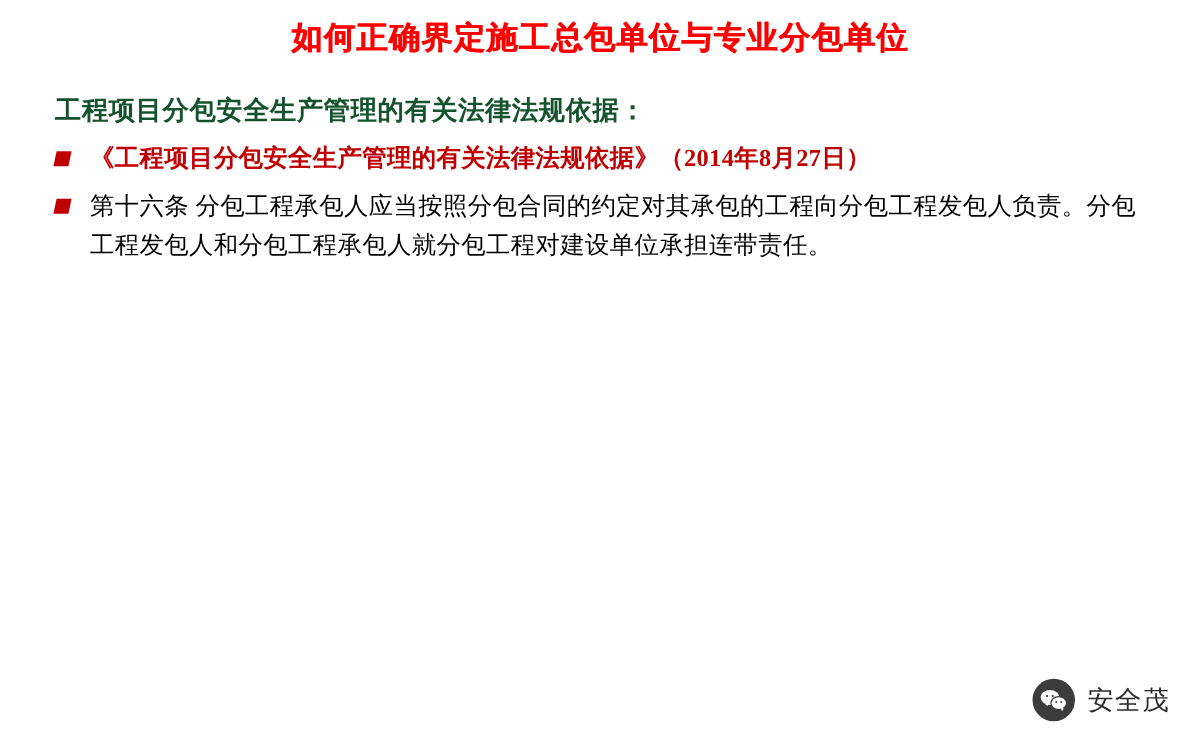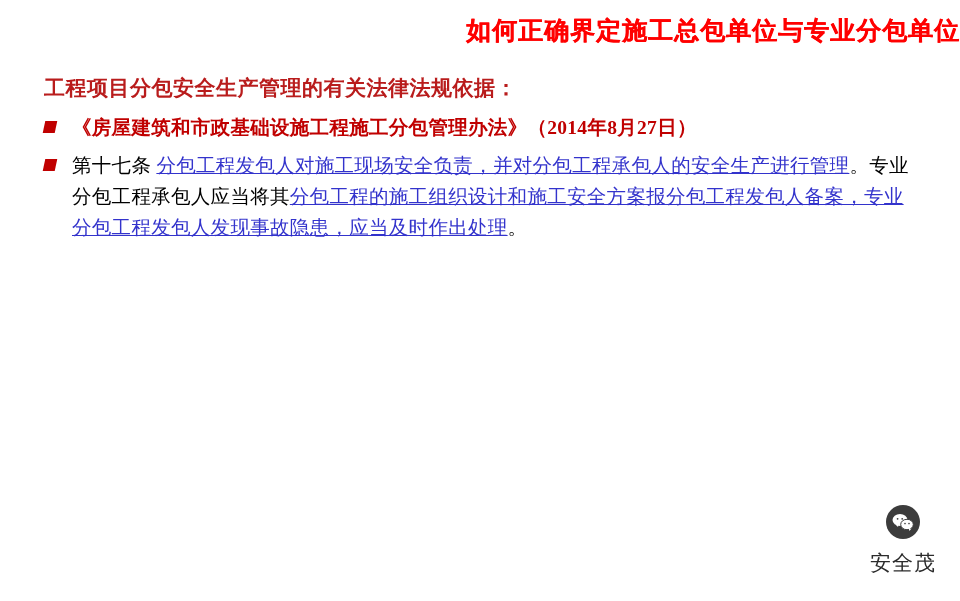--- a/index.html
+++ b/index.html
@@ -26,25 +26,24 @@
     padding-top: 14px;
   }
   .title-line {
     color: #ff0000;
     font-weight: bold;
     font-size: 25px;
     line-height: 34px;
     letter-spacing: 1px;
     font-family: "Liberation Serif", "DejaVu Serif", serif;
     text-shadow: 0.5px 0 0 #ff0000;
-    text-align: right;
   }
   
   .heading {
-    color: #b91c1c;
+    color: #14532d;
     font-weight: bold;
     font-size: 21px;
     margin: 26px 0 10px 44px;
     letter-spacing: 0.5px;
   }
   
   .bullets {
     margin: 0;
     padding: 0 40px 0 44px;
     list-style: none;
@@ -79,21 +78,20 @@
     text-decoration: underline;
   }
   
   .footer-logo {
     position: absolute;
     right: 24px;
     bottom: 24px;
     display: flex;
     align-items: center;
     gap: 10px;
-    flex-direction: column;
   }
   .logo-circle {
     width: 34px;
     height: 34px;
     border-radius: 50%;
     background: #3c3c3c;
     position: relative;
     display: inline-block;
   }
   .logo-circle svg {
@@ -117,31 +115,31 @@
     <div class="title-line">如何正确界定施工总包单位与专业分包单位</div>
   </div>
 
   <div class="heading">工程项目分包安全生产管理的有关法律法规依据：</div>
 
   <div class="bullets">
 
     <div class="bullet-row">
       <span class="bullet-mark"></span>
       <div class="bullet-text">
-        <span class="b-red">《房屋建筑和市政基础设施工程施工分包管理办法》（2014年8月27日）</span>
+        <span class="b-red">《工程项目分包安全生产管理的有关法律法规依据》（2014年8月27日）</span>
       </div>
     </div>
-
 
     <div class="bullet-row">
       <span class="bullet-mark"></span>
       <div class="bullet-text">
-        <span>第十七条  </span><span class="b-blue-u">分包工程发包人对施工现场安全负责，并对分包工程承包人的安全生产进行管理</span><span>。专业分包工程承包人应当将其</span><span class="b-blue-u">分包工程的施工组织设计和施工安全方案报分包工程发包人备案，专业分包工程发包人发现事故隐患，应当及时作出处理</span><span>。</span>
+        <span>第十六条  分包工程承包人应当按照分包合同的约定对其承包的工程向分包工程发包人负责。分包工程发包人和分包工程承包人就分包工程对建设单位承担连带责任。</span>
       </div>
     </div>
+
 
 
   </div>
 
   <div class="footer-logo">
     <span class="logo-circle">
       <svg width="22" height="18" viewBox="0 0 22 18" xmlns="http://www.w3.org/2000/svg">
         <ellipse cx="8" cy="7" rx="7.5" ry="6" fill="#ffffff"></ellipse>
         <polygon points="4,12 7,10 6,14" fill="#ffffff"></polygon>
         <ellipse cx="15" cy="11.5" rx="6.3" ry="5.2" fill="#ffffff" stroke="#3c3c3c" stroke-width="1"></ellipse>

